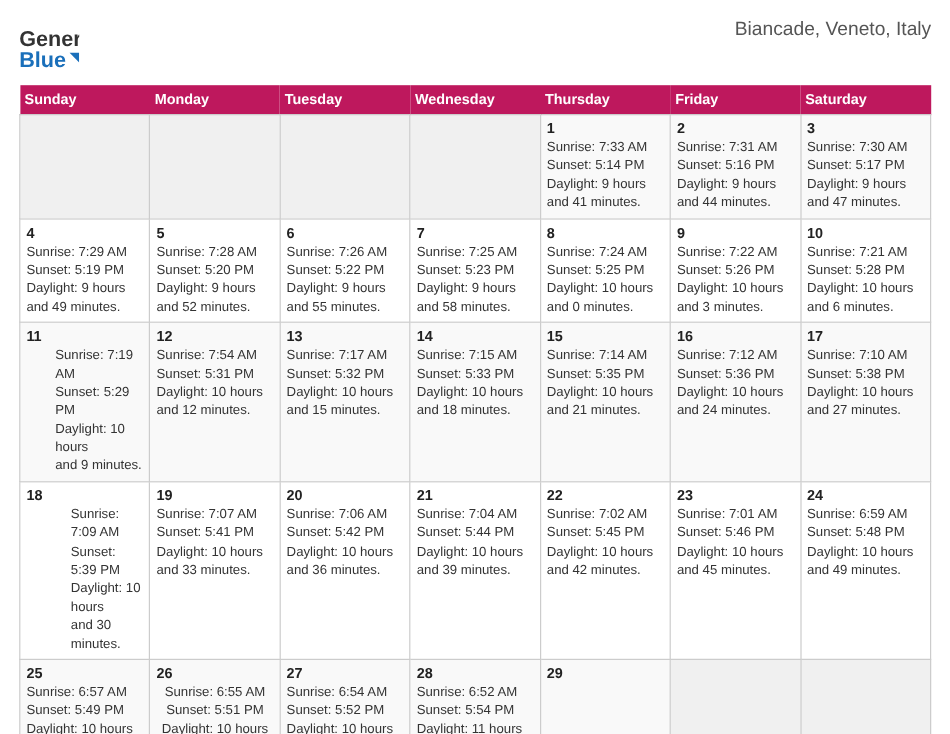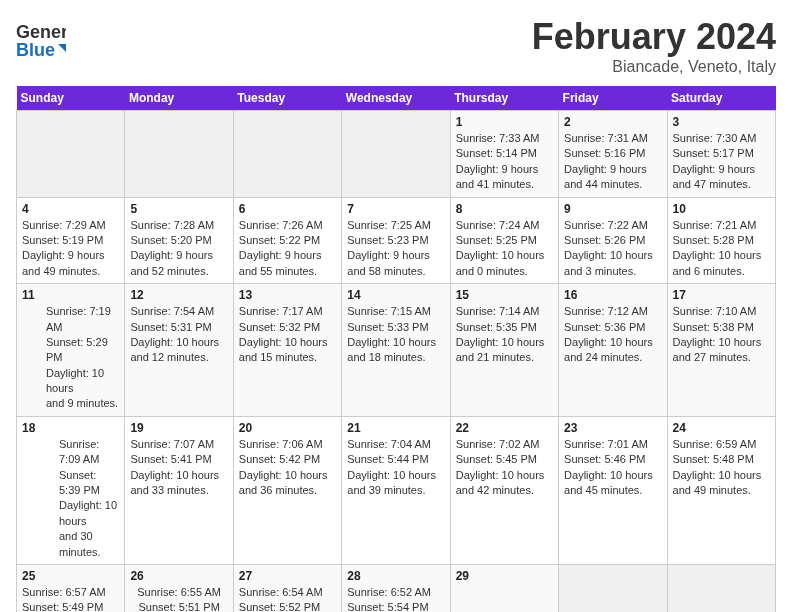--- a/index.html
+++ b/index.html
@@ -32,21 +32,21 @@
     .subtitle {
       font-size: 16px;
       color: #555;
     }
     table {
       width: 100%;
       border-collapse: collapse;
       font-size: 11px;
     }
     thead tr th {
-      background: #6d28d9;
+      background: #be185d;
       color: #fff;
       padding: 5px 4px;
       text-align: left;
       font-size: 12px;
       font-weight: bold;
     }
     tbody tr td {
       border: 1px solid #ccc;
       vertical-align: top;
       padding: 4px 5px;
@@ -86,21 +86,20 @@
   <div class="logo">
     <div class="logo-wrapper">
       <svg width="50" height="45" viewBox="0 0 50 45">
         <text x="0" y="22" font-family="Arial" font-weight="bold" font-size="18" fill="#333">General</text>
         <text x="0" y="40" font-family="Arial" font-weight="bold" font-size="18" fill="#1a6fba">Blue</text>
         <polygon points="42,28 50,28 50,36" fill="#1a6fba"></polygon>
       </svg>
     </div>
   </div>
   <div class="title-section">
-    <div class="month-title">February 2024</div>
     <div class="subtitle">Biancade, Veneto, Italy</div>
   </div>
 </div>
 
 <table>
   <thead>
     <tr>
     <th>Sunday</th>
         <th>Monday</th>
         <th>Tuesday</th>

